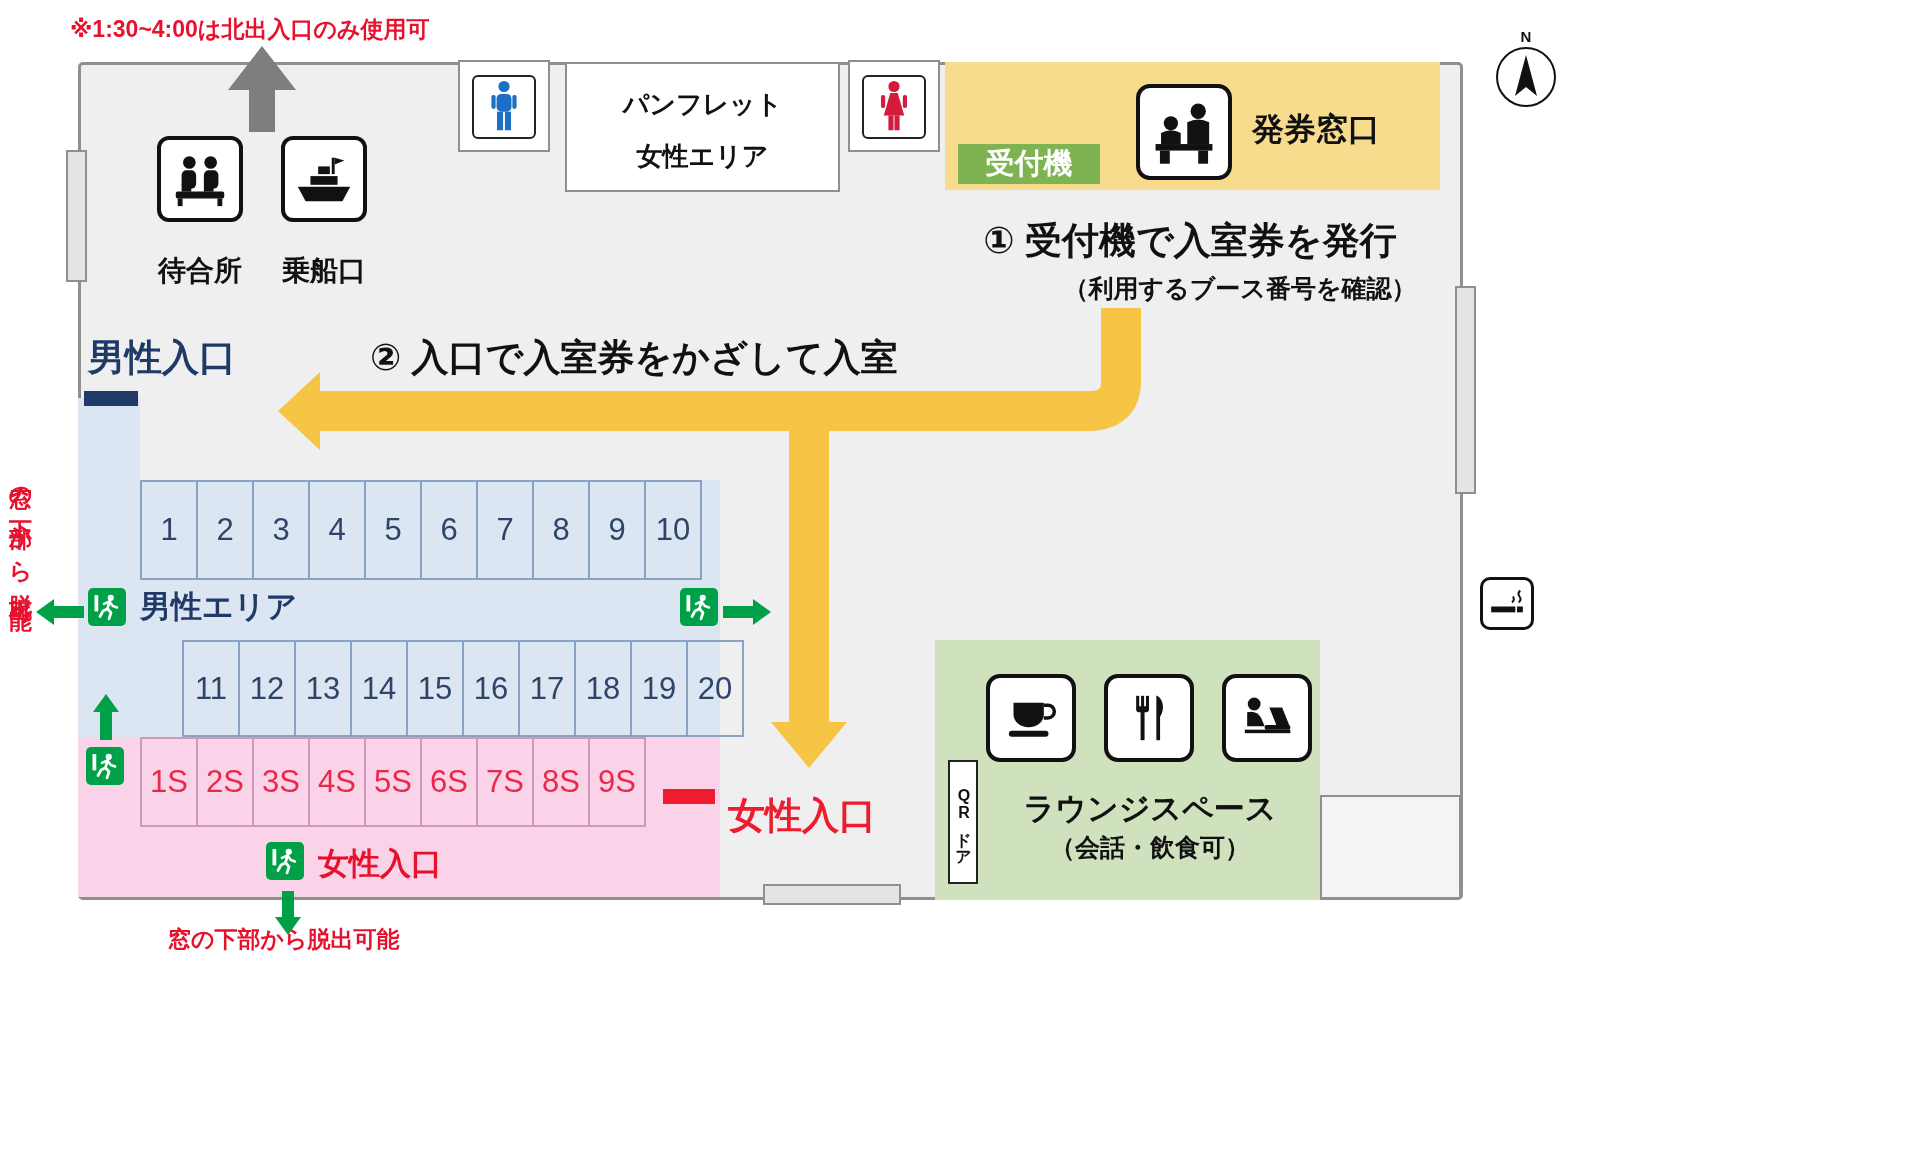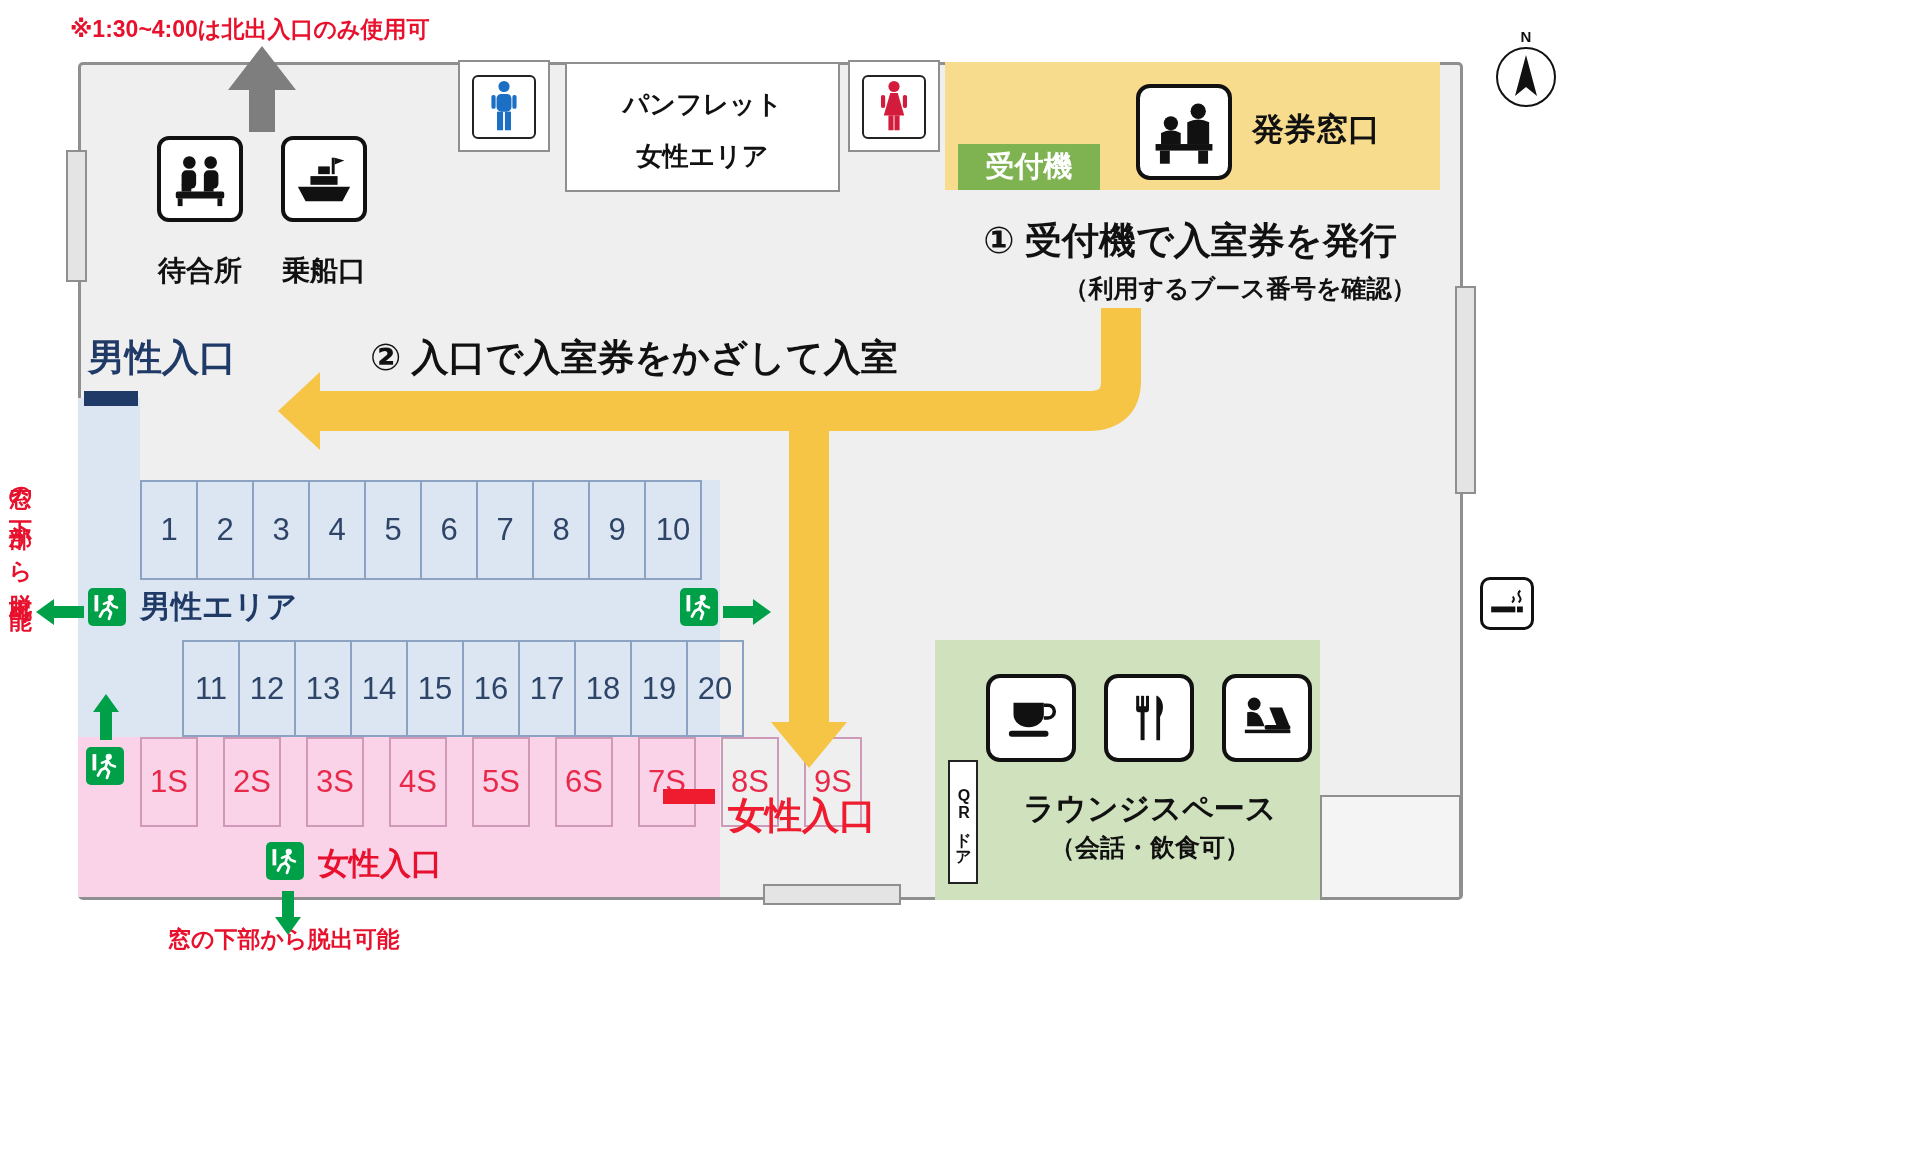--- a/index.html
+++ b/index.html
@@ -44,21 +44,21 @@
   .toiletbox { background:#fff; border:2.5px solid #222; border-radius:6px; }
   #mens-toilet-box   { left:472px; top:75px; width:64px; height:64px; }
   #womens-toilet-box { left:862px; top:75px; width:64px; height:64px; }
 
   #pamphlet-box { left:565px; top:62px; width:275px; height:130px; background:#fff;
         border:2.5px solid #8f8f8f; text-align:center; padding-top:14px; }
   #pamphlet-box div { font-size:26px; font-weight:700; line-height:52px; }
 
   
   #reception-box { left:945px; top:62px; width:495px; height:128px; background:#f8dc8d; }
-  #reception-machine-label { left:958px; top:144px; width:142px; height:46px; background:#7fb352;
+  #reception-machine-label { left:958px; top:144px; width:142px; height:40px; background:#7fb352;
         color:#fff; font-size:29px; font-weight:700; }
   #ticket-icon-box { left:1136px; top:84px; width:96px; height:96px; border-radius:14px; }
   #ticket-window-label { left:1252px; top:108px; font-size:32px; font-weight:700; }
 
   
   #step1 { left:930px; top:216px; width:520px; text-align:center; font-size:37px; font-weight:800; }
   #step1-note { left:1020px; top:272px; width:440px; text-align:center; font-size:25px; font-weight:700; }
   #step2 { left:370px; top:333px; font-size:37px; font-weight:800; }
 
   
@@ -68,21 +68,21 @@
   #womens-entrance-label { left:728px; top:791px; font-size:37px; font-weight:800; color:#ee1c2e; }
 
   
   #mens-corridor { left:78px; top:398px; width:62px; height:339px; background:#dbe6f2; }
   #mens-block    { left:140px; top:480px; width:580px; height:257px; background:#dbe6f2; }
   #womens-block  { left:78px; top:737px; width:642px; height:160px; background:#fbd3e9; }
 
   .booth-row { position:absolute; display:flex; }
   #mens-row1  { left:140px; top:480px; height:100px; }
   #mens-row2  { left:140px; top:640px; height:97px;padding-left:42px; }
-  #womens-row { left:140px; top:737px; height:90px;gap:27px; }
+  #womens-row { left:140px; top:737px; height:90px; }
   .cell { width:58px; display:flex; align-items:center; justify-content:center;
           font-size:31px; margin-left:-2px; }
   .booth-row .cell:first-child { margin-left:0; }
   .blue-cell { color:#2e4468; border:2px solid #8ba2c2; }
   .pink-cell { color:#e8294a; border:2px solid #cf9ab8; }
 
   #mens-area-label { left:140px; top:586px; width:540px; 
         font-size:31px; font-weight:700; color:#1f3a66; }
   #womens-area-label { left:318px; top:843px; font-size:31px; font-weight:700; color:#e8112d; }
 

